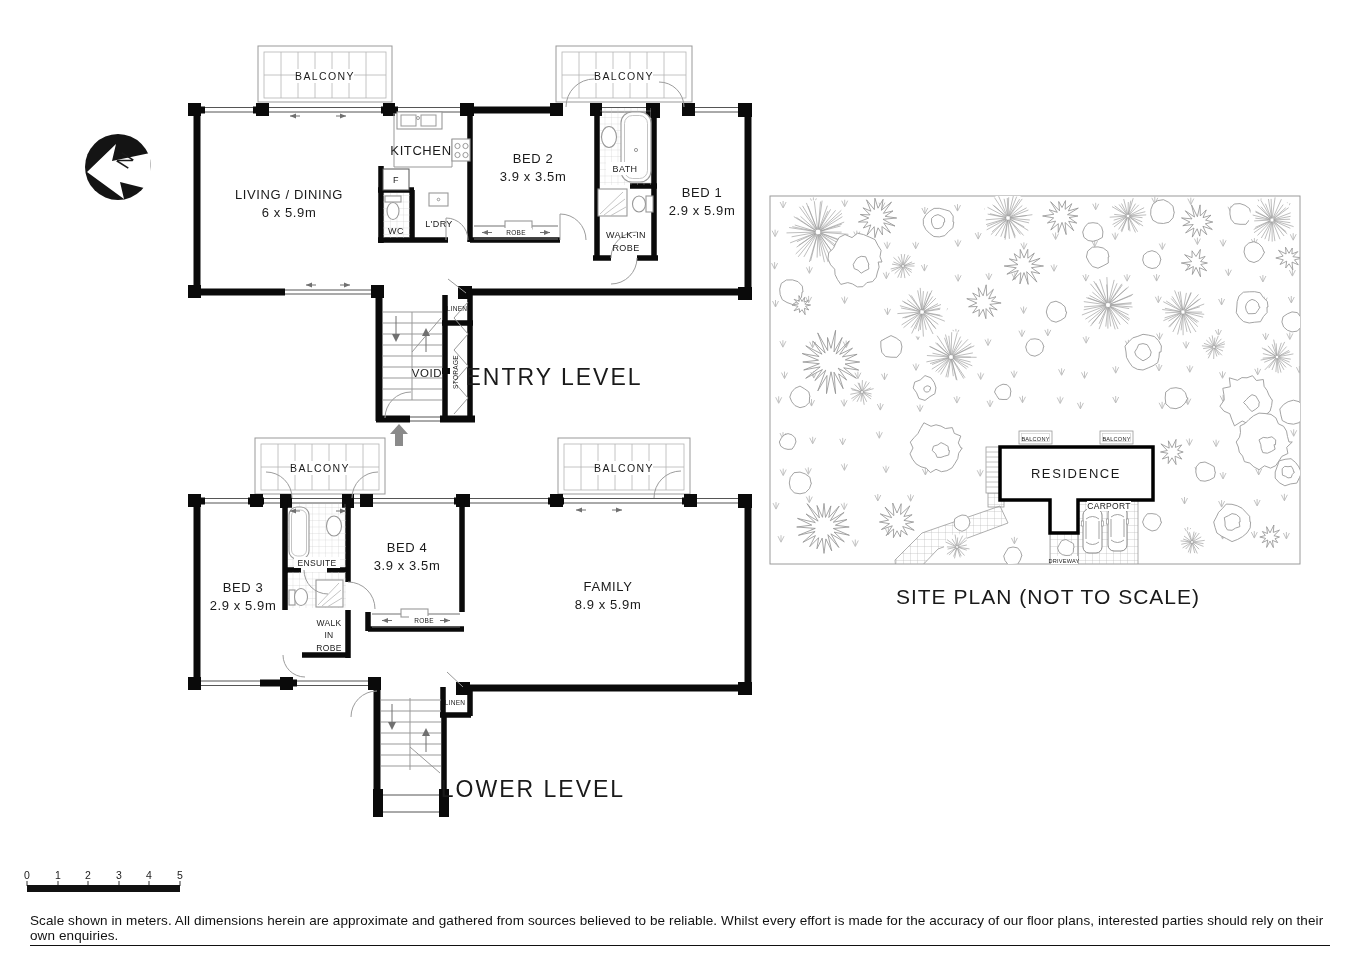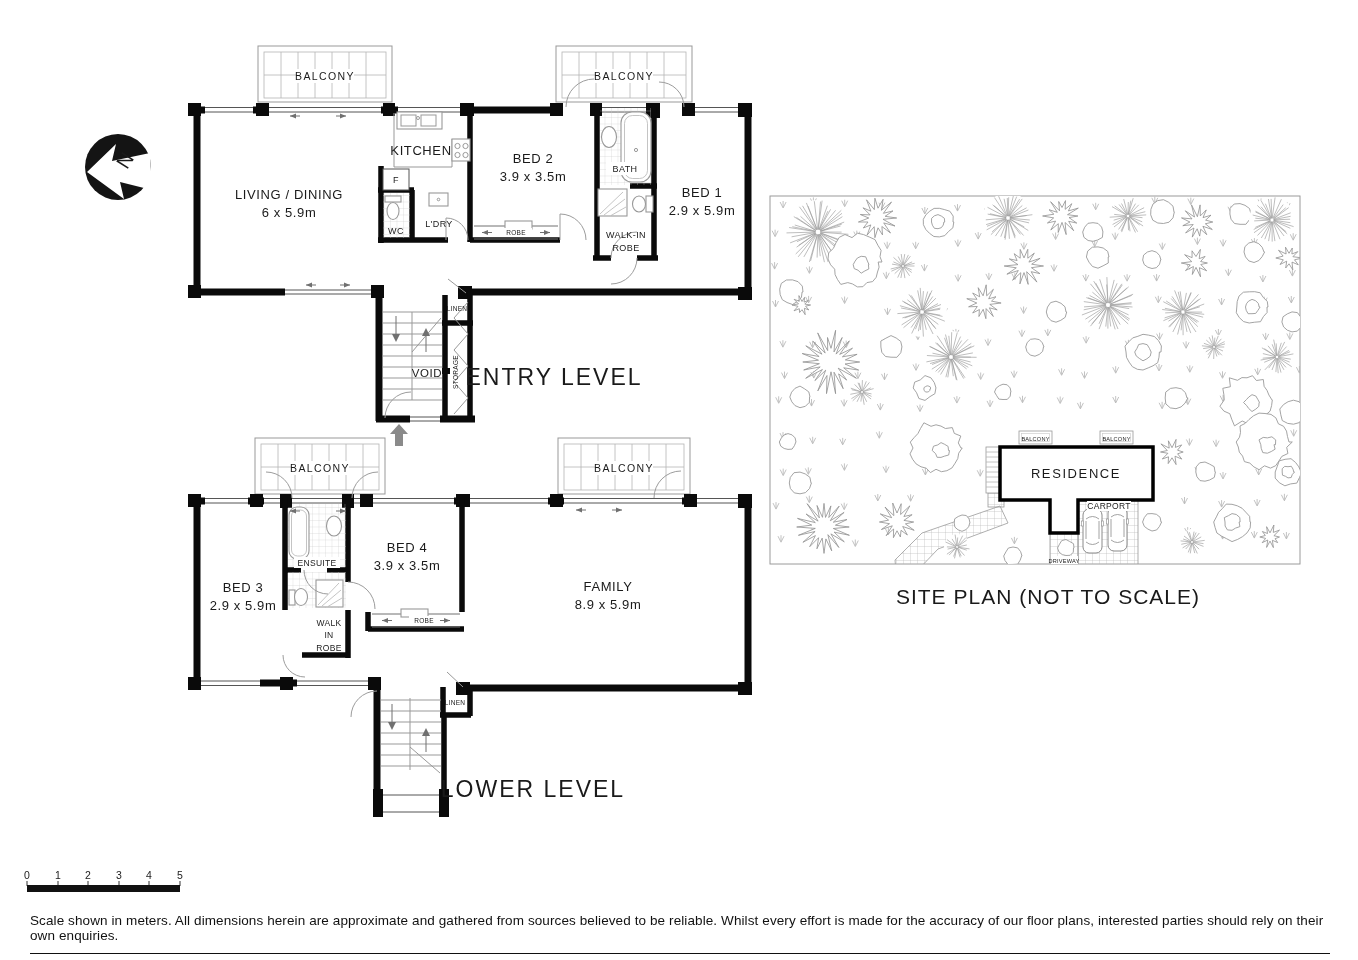--- a/index.html
+++ b/index.html
@@ -27,21 +27,21 @@
   .fix{stroke:#999;stroke-width:1.1;fill:#fff;}
   .win{stroke:#555;stroke-width:1;fill:none;}
   .arc{stroke:#9c9c9c;stroke-width:1;fill:none;}
   .arrw{stroke:#707070;stroke-width:1;fill:none;}
   .arrh{fill:#707070;stroke:none;}
   .tb line{stroke:#9a9a9a;stroke-width:.65;}
   .ts{fill:#fff;stroke:#8f8f8f;stroke-width:.8;}
   .tr{fill:#fff;stroke:#9a9a9a;stroke-width:.9;}
   .tl{fill:#fff;stroke:#9a9a9a;stroke-width:.9;}
   .disclaimer{position:absolute;left:30px;top:913px;width:1300px;font-size:13.5px;
-      color:#111;letter-spacing:.1px;border-bottom:1.6px solid #111;padding-bottom:10px;}
+      color:#111;letter-spacing:.1px;border-bottom:1.6px solid #111;padding-bottom:2px;}
 </style>
 </head>
 <body>
 
 <div class="page">
 <svg width="1358" height="960" viewBox="0 0 1358 960">
   <defs>
     <pattern id="tile" width="6.5" height="6.5" patternUnits="userSpaceOnUse">
       <path d="M6.5,0 H0 V6.5" fill="none" stroke="#cccccc" stroke-width="0.6"></path>
     </pattern>

